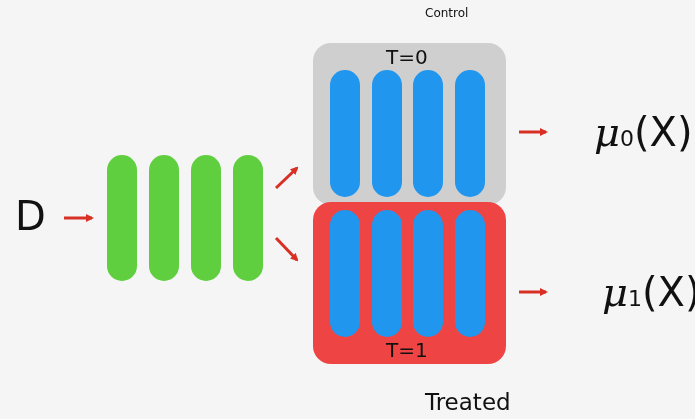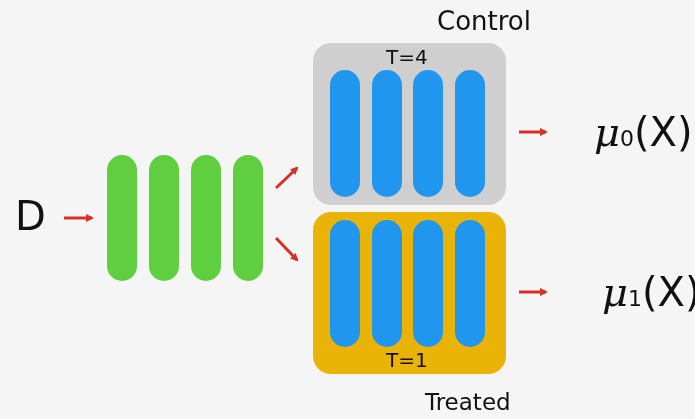--- a/index.html
+++ b/index.html
@@ -32,33 +32,33 @@
 
 <div class="label" style="left:15px; top:196px; font-size:40px; line-height:1;">D</div>
 
 <div>
   <div class="bar-green" style="left: 107px; top: 155px; background: rgb(95, 207, 64);"></div>
   <div class="bar-green" style="left: 149px; top: 155px; background: rgb(95, 207, 64);"></div>
   <div class="bar-green" style="left: 191px; top: 155px; background: rgb(95, 207, 64);"></div>
   <div class="bar-green" style="left: 233px; top: 155px; background: rgb(95, 207, 64);"></div>
 </div>
 
-<div class="label" style="left:425px; top:6px; font-size:26px;margin-left:12px;">Control</div>
+<div class="label" style="left:425px; top:6px; font-size:12px;">Control</div>
 <div class="box" style="left: 313px; top: 43px; background: rgb(207, 207, 207);">
   <div class="bar-blue" style="left: 17px; top: 27px; background: rgb(33, 150, 238);"></div>
   <div class="bar-blue" style="left: 59px; top: 27px; background: rgb(33, 150, 238);"></div>
   <div class="bar-blue" style="left: 100px; top: 27px; background: rgb(33, 150, 238);"></div>
   <div class="bar-blue" style="left: 142px; top: 27px; background: rgb(33, 150, 238);"></div>
-  <div class="label" style="left:73px; top:4px; font-size:20px; line-height:1;">T=4</div>
+  <div class="label" style="left:73px; top:4px; font-size:20px; line-height:1;">T=0</div>
 </div>
 <div class="out-label" style="left:594px; top:112px;">
   <span class="mu">μ</span><span class="sub">0</span><span>(X)</span>
 </div>
 
-<div class="box" style="left: 313px; top: 212px; background: #eab308;">
+<div class="box" style="left: 313px; top: 202px; background: #ef4444;">
   <div class="bar-blue" style="left: 17px; top: 8px; background: rgb(33, 150, 238);"></div>
   <div class="bar-blue" style="left: 59px; top: 8px; background: rgb(33, 150, 238);"></div>
   <div class="bar-blue" style="left: 100px; top: 8px; background: rgb(33, 150, 238);"></div>
   <div class="bar-blue" style="left: 142px; top: 8px; background: rgb(33, 150, 238);"></div>
   <div class="label" style="left:73px; top:138px; font-size:20px; line-height:1;">T=1</div>
 </div>
 <div class="label" style="left:425px; top:389px; font-size:23px;">Treated</div>
 <div class="out-label" style="left:570px; top:272px;margin-left:32px;">
   <span class="mu">μ</span><span class="sub">1</span><span>(X)</span>
 </div>

